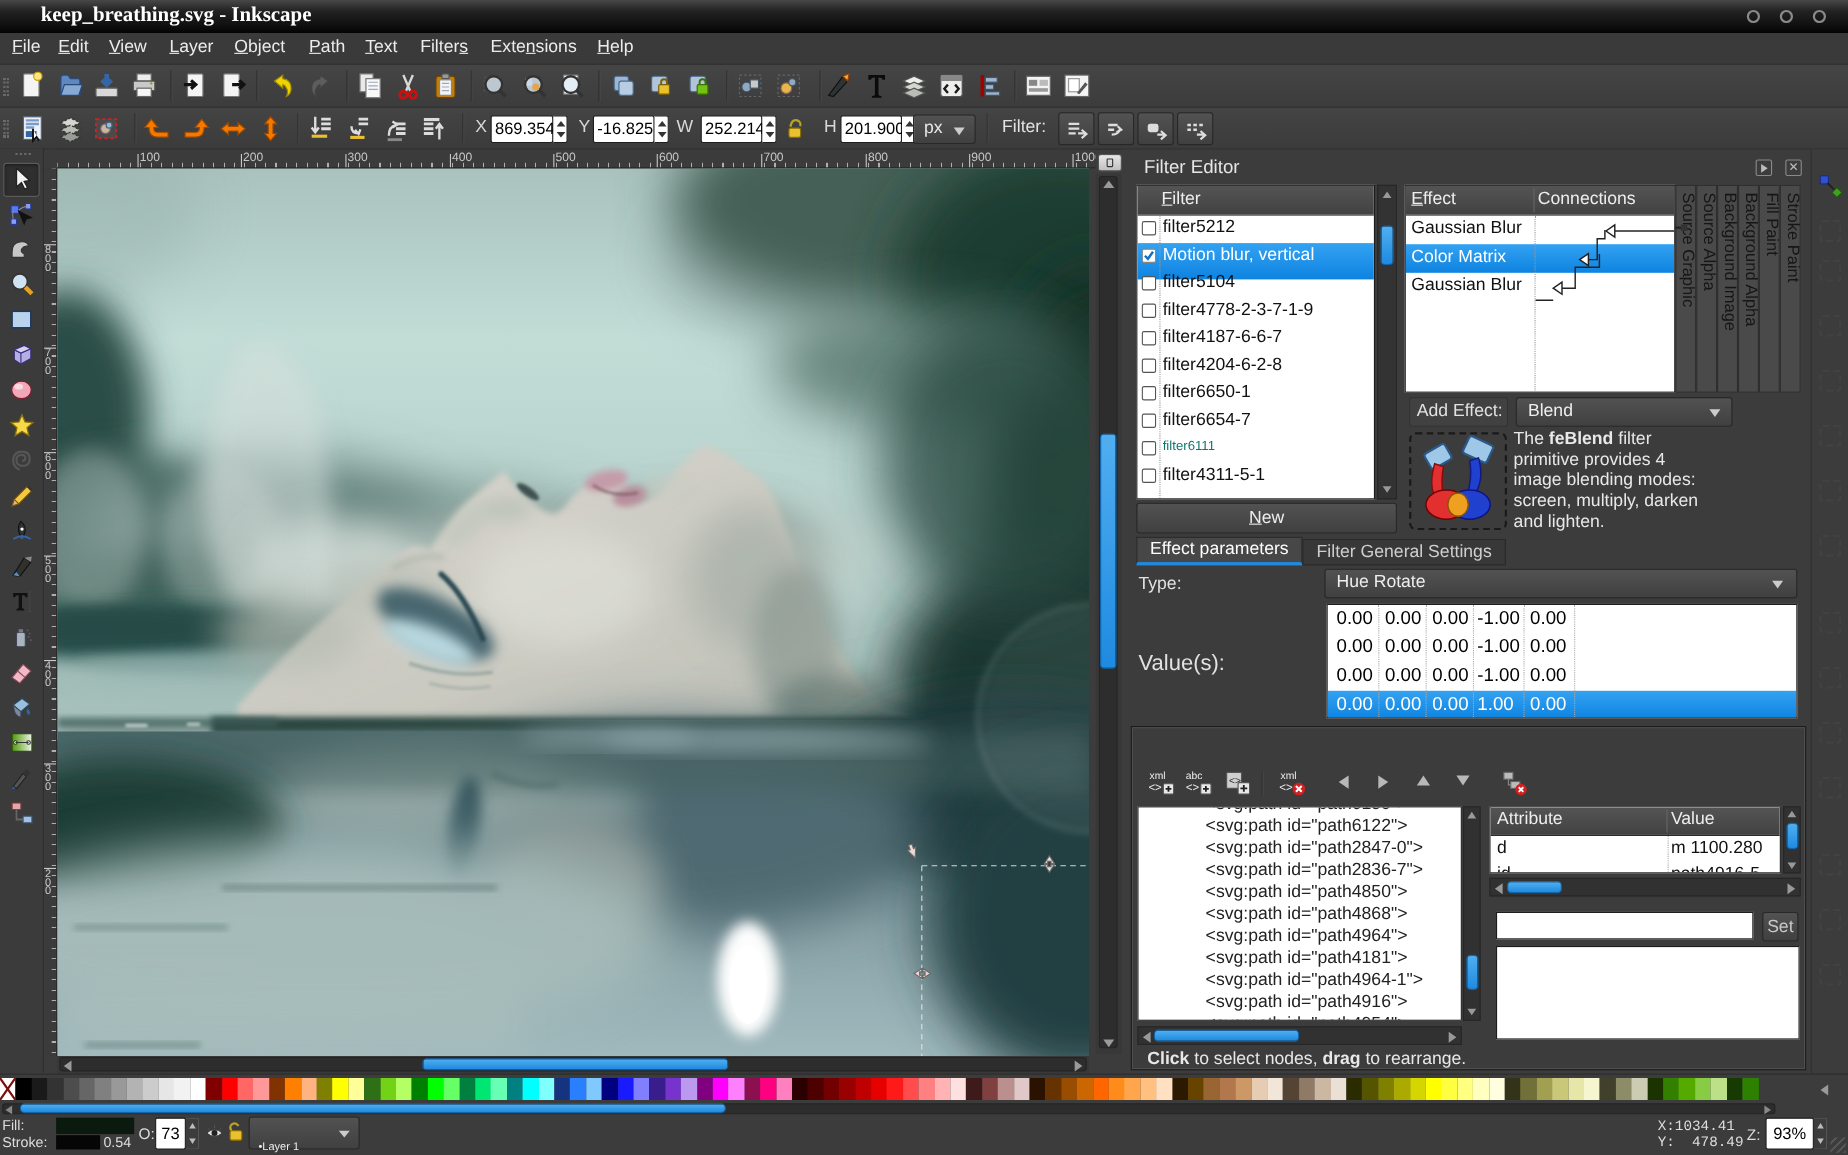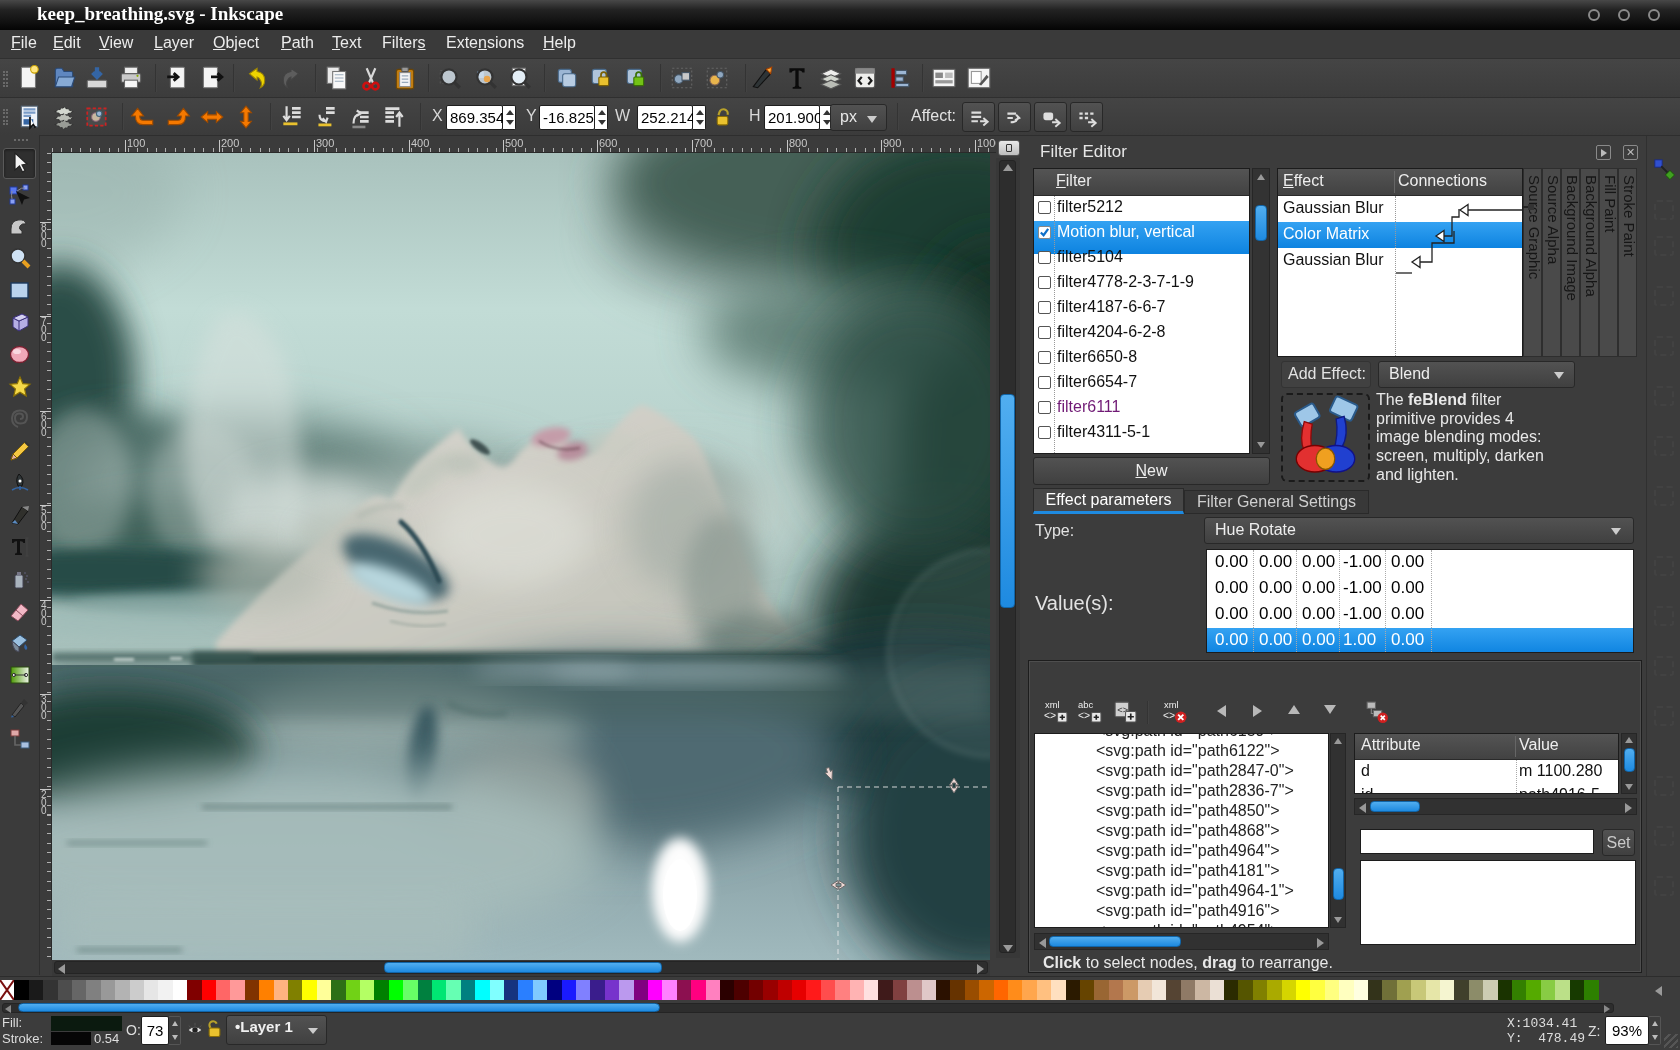--- a/index.html
+++ b/index.html
@@ -254,21 +254,21 @@
     <div class="lbl" style="left:749px;top:9px;color:#d8d8d8">H</div>
     <div class="fld" style="left:764px;top:7px;width:56px;height:25px;text-align:right;padding-right:3px">201.900</div>
     <div class="spin" style="left:820px;top:7px;height:25px">
       <i class="u"></i>
       <i class="d"></i>
     </div>
     <div class="btn" style="left:830px;top:6px;width:57px;height:27px">
       <span style="position:absolute;left:9px;top:3px;font-size:16px;color:#e8e8e8">px</span>
       <span class="ar" style="left:36px;top:11px;border-left:5px solid transparent;border-right:5px solid transparent;border-top:7px solid #ccc"></span>
     </div>
-    <div class="lbl" style="left:911px;top:9px">Affect:</div>
+    <div class="lbl" style="left:911px;top:9px">Filter:</div>
     <div class="btn" style="left:962px;top:4px;width:33px;height:30px"></div>
     <svg class="abs" style="left:966px;top:7px" width="26" height="26" viewBox="0 0 24 24">
       <path d="M5 7 h9 M5 11 h9 M5 15 h6" stroke="#ddd" stroke-width="2"></path>
       <path d="M13 15 h6 M16 12 L20 15.5 L16 19" stroke="#ddd" stroke-width="1.8" fill="none"></path>
     </svg>
     <div class="btn" style="left:998px;top:4px;width:33px;height:30px"></div>
     <svg class="abs" style="left:1002px;top:7px" width="26" height="26" viewBox="0 0 24 24">
       <path d="M5 8 h8 M5 12 h5" stroke="#ddd" stroke-width="2"></path>
       <path d="M8 16 Q14 16 15 11 M13 9 L16 12 L12 14" stroke="#ddd" stroke-width="1.8" fill="none"></path>
     </svg>
@@ -599,27 +599,27 @@
     <div class="abs" style="left:0;top:127px;right:0;height:25px;color:#111;font-size:16px">
       <span class="ck" style="left:4px;top:5px"></span>
       <span style="position:absolute;left:23px;top:2px;white-space:nowrap">filter4187-6-6-7</span>
     </div>
     <div class="abs" style="left:0;top:152px;right:0;height:25px;color:#111;font-size:16px">
       <span class="ck" style="left:4px;top:5px"></span>
       <span style="position:absolute;left:23px;top:2px;white-space:nowrap">filter4204-6-2-8</span>
     </div>
     <div class="abs" style="left:0;top:177px;right:0;height:25px;color:#111;font-size:16px">
       <span class="ck" style="left:4px;top:5px"></span>
-      <span style="position:absolute;left:23px;top:2px;white-space:nowrap">filter6650-8</span>
+      <span style="position:absolute;left:23px;top:2px;white-space:nowrap">filter6650-1</span>
     </div>
     <div class="abs" style="left:0;top:202px;right:0;height:25px;color:#111;font-size:16px">
       <span class="ck" style="left:4px;top:5px"></span>
       <span style="position:absolute;left:23px;top:2px;white-space:nowrap">filter6654-7</span>
     </div>
-    <div class="abs" style="left:0;top:227px;right:0;height:25px;color:#701a75;font-size:16px">
+    <div class="abs" style="left:0;top:227px;right:0;height:25px;color:#0f766e;font-size:12px">
       <span class="ck" style="left:4px;top:5px"></span>
       <span style="position:absolute;left:23px;top:2px;white-space:nowrap">filter6111</span>
     </div>
     <div class="abs" style="left:0;top:252px;right:0;height:25px;color:#111;font-size:16px">
       <span class="ck" style="left:4px;top:5px"></span>
       <span style="position:absolute;left:23px;top:2px;white-space:nowrap">filter4311-5-1</span>
     </div>
     <div class="abs" style="left:20px;top:27px;bottom:0;width:1px;border-left:1px dotted #999"></div>
   </div>
 <div class="abs" style="left:1252px;top:168px;width:18px;height:286px;background:#333;border:1px solid #262626">
@@ -991,21 +991,21 @@
     <svg class="abs" style="left:186px;top:8px" width="18" height="16" viewBox="0 0 20 16">
       <path d="M2 8 Q10 1 18 8 Q10 15 2 8 Z" fill="#ddd" stroke="#333"></path>
       <circle cx="10" cy="8" r="3" fill="#222"></circle>
       <path d="M3 3 l2 2 M17 3 l-2 2 M10 0 l0 3" stroke="#555"></path>
     </svg>
     <svg class="abs" style="left:207px;top:5px" width="15" height="20" viewBox="0 0 14 18">
       <path d="M3 8 v-3 a3.5 3.5 0 0 1 7 0" fill="none" stroke="#b9a22a" stroke-width="2" transform="rotate(-22 7 7)"></path>
       <rect x="2" y="8" width="10" height="8" rx="1.5" fill="#e9c12e" stroke="#8a6d05"></rect>
     </svg>
     <div class="btn" style="left:226px;top:1px;width:101px;height:30px">
-      <span style="position:absolute;left:8px;top:2px;font-size:15px;color:#f0f0f0;font-weight:bold">•Layer 1</span>
+      <span style="position:absolute;left:8px;top:21px;font-size:10px;color:#f0f0f0;font-weight:normal">•Layer 1</span>
       <span class="ar" style="right:8px;top:12px;border-left:5px solid transparent;border-right:5px solid transparent;border-top:6px solid #ccc"></span>
     </div>
     <div class="abs mono" style="left:1507px;top:2px;font-size:13px;color:#ddd">X:1034.41</div>
     <div class="abs mono" style="left:1507px;top:17px;font-size:13px;color:#ddd">Y:&nbsp;&nbsp;478.49</div>
     <div class="abs" style="left:1588px;top:9px;font-size:14px;color:#ddd">Z:</div>
     <div class="fld" style="left:1605px;top:2px;width:44px;height:29px;font-size:15px;line-height:27px;text-align:center;padding:0">93%</div>
     <div class="spin" style="left:1649px;top:2px;height:29px;width:12px;background:#3c3c3c;border-color:#555">
       <i class="u" style="border-bottom-color:#bbb;border-left-width:3.5px;border-right-width:3.5px"></i>
       <i class="d" style="border-top-color:#bbb;border-left-width:3.5px;border-right-width:3.5px"></i>
     </div>

